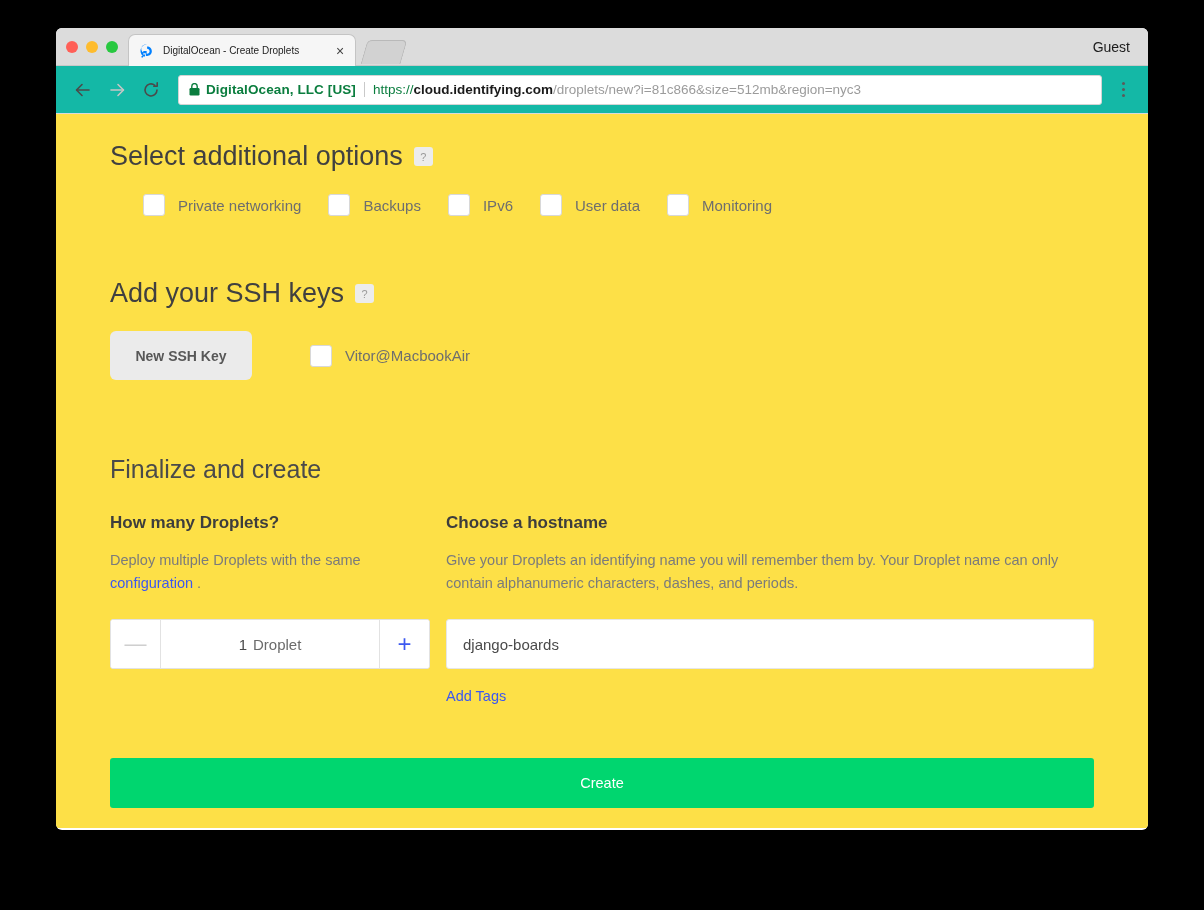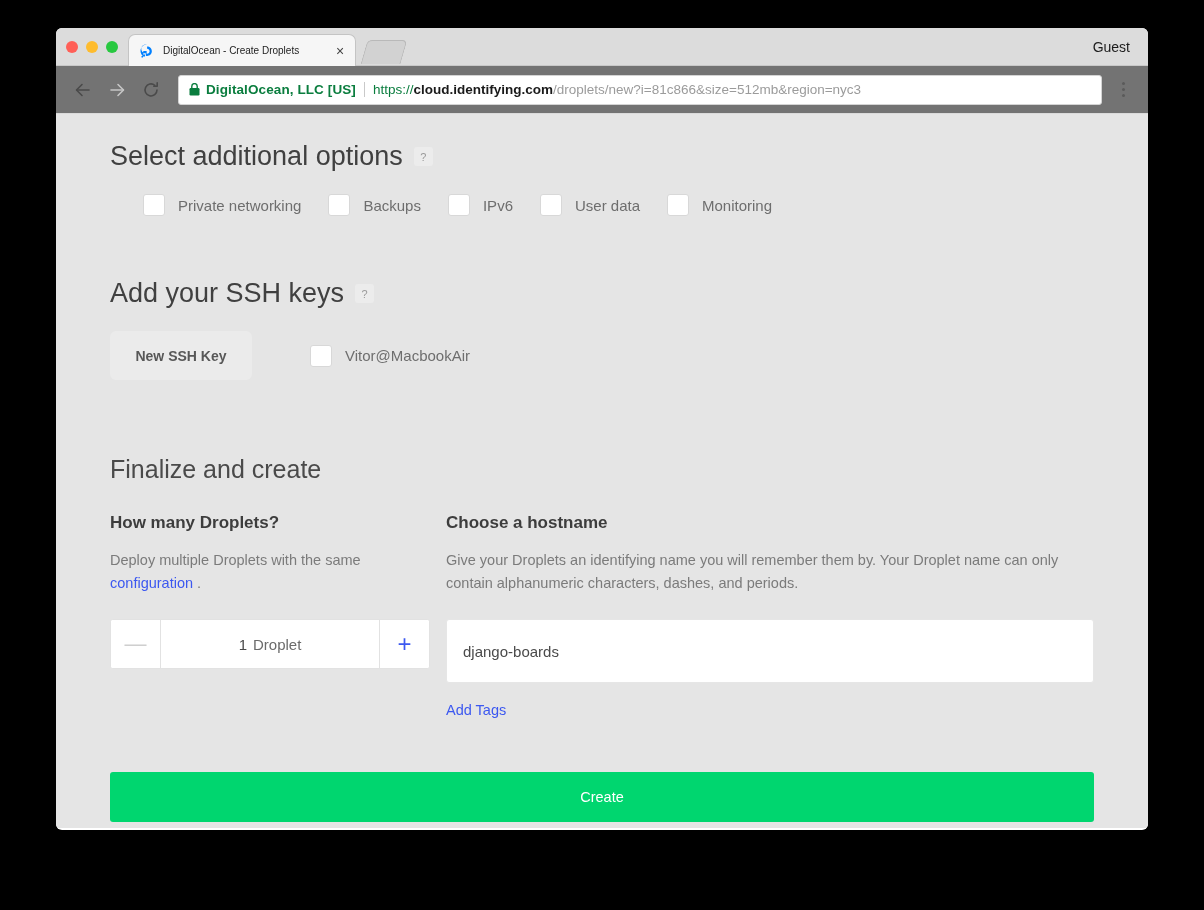--- a/index.html
+++ b/index.html
@@ -85,21 +85,21 @@
   .profile-label {
     position: absolute;
     right: 18px; top: 11px;
     font-size: 14px;
     color: #1c1c1c;
   }
 
   
   .toolbar {
     height: 48px;
-    background: #737373;
+    background: #14b8a6;
     border-bottom: 1px solid #dadada;
     display: flex;
     align-items: center;
     padding: 0 12px;
   }
   .nav-btn {
     width: 30px; height: 30px;
     display: flex; align-items: center; justify-content: center;
     margin-right: 4px;
     cursor: pointer;
@@ -144,21 +144,21 @@
   .menu-dots span {
     width: 3px; height: 3px;
     border-radius: 50%;
     background: #5a5a5a;
     display: block;
   }
 
   
   .page {
     height: 714px;
-    background: #e5e5e5;
+    background: #fde047;
     padding: 0;
     position: relative;
     overflow: hidden;
   }
   .content {
     padding: 0 54px;
   }
 
   h2.section-title {
     font-weight: 400;
@@ -306,21 +306,21 @@
     justify-content: center;
     font-size: 15px;
     color: #6b6b6b;
   }
   .step-value .num { color: #4a4a4a; margin-right: 6px; }
 
   
   .hostname-input {
     margin-top: 24px;
     width: 100%;
-    height: 64px;
+    height: 50px;
     border: 1px solid #e6e6e6;
     border-radius: 3px;
     padding: 0 16px;
     font-size: 15px;
     color: #4a4a4a;
     font-family: "Liberation Sans", sans-serif;
     background: #ffffff;
     outline: none;
   }
   .hostname-input::placeholder { color: #b5b5b5; }

